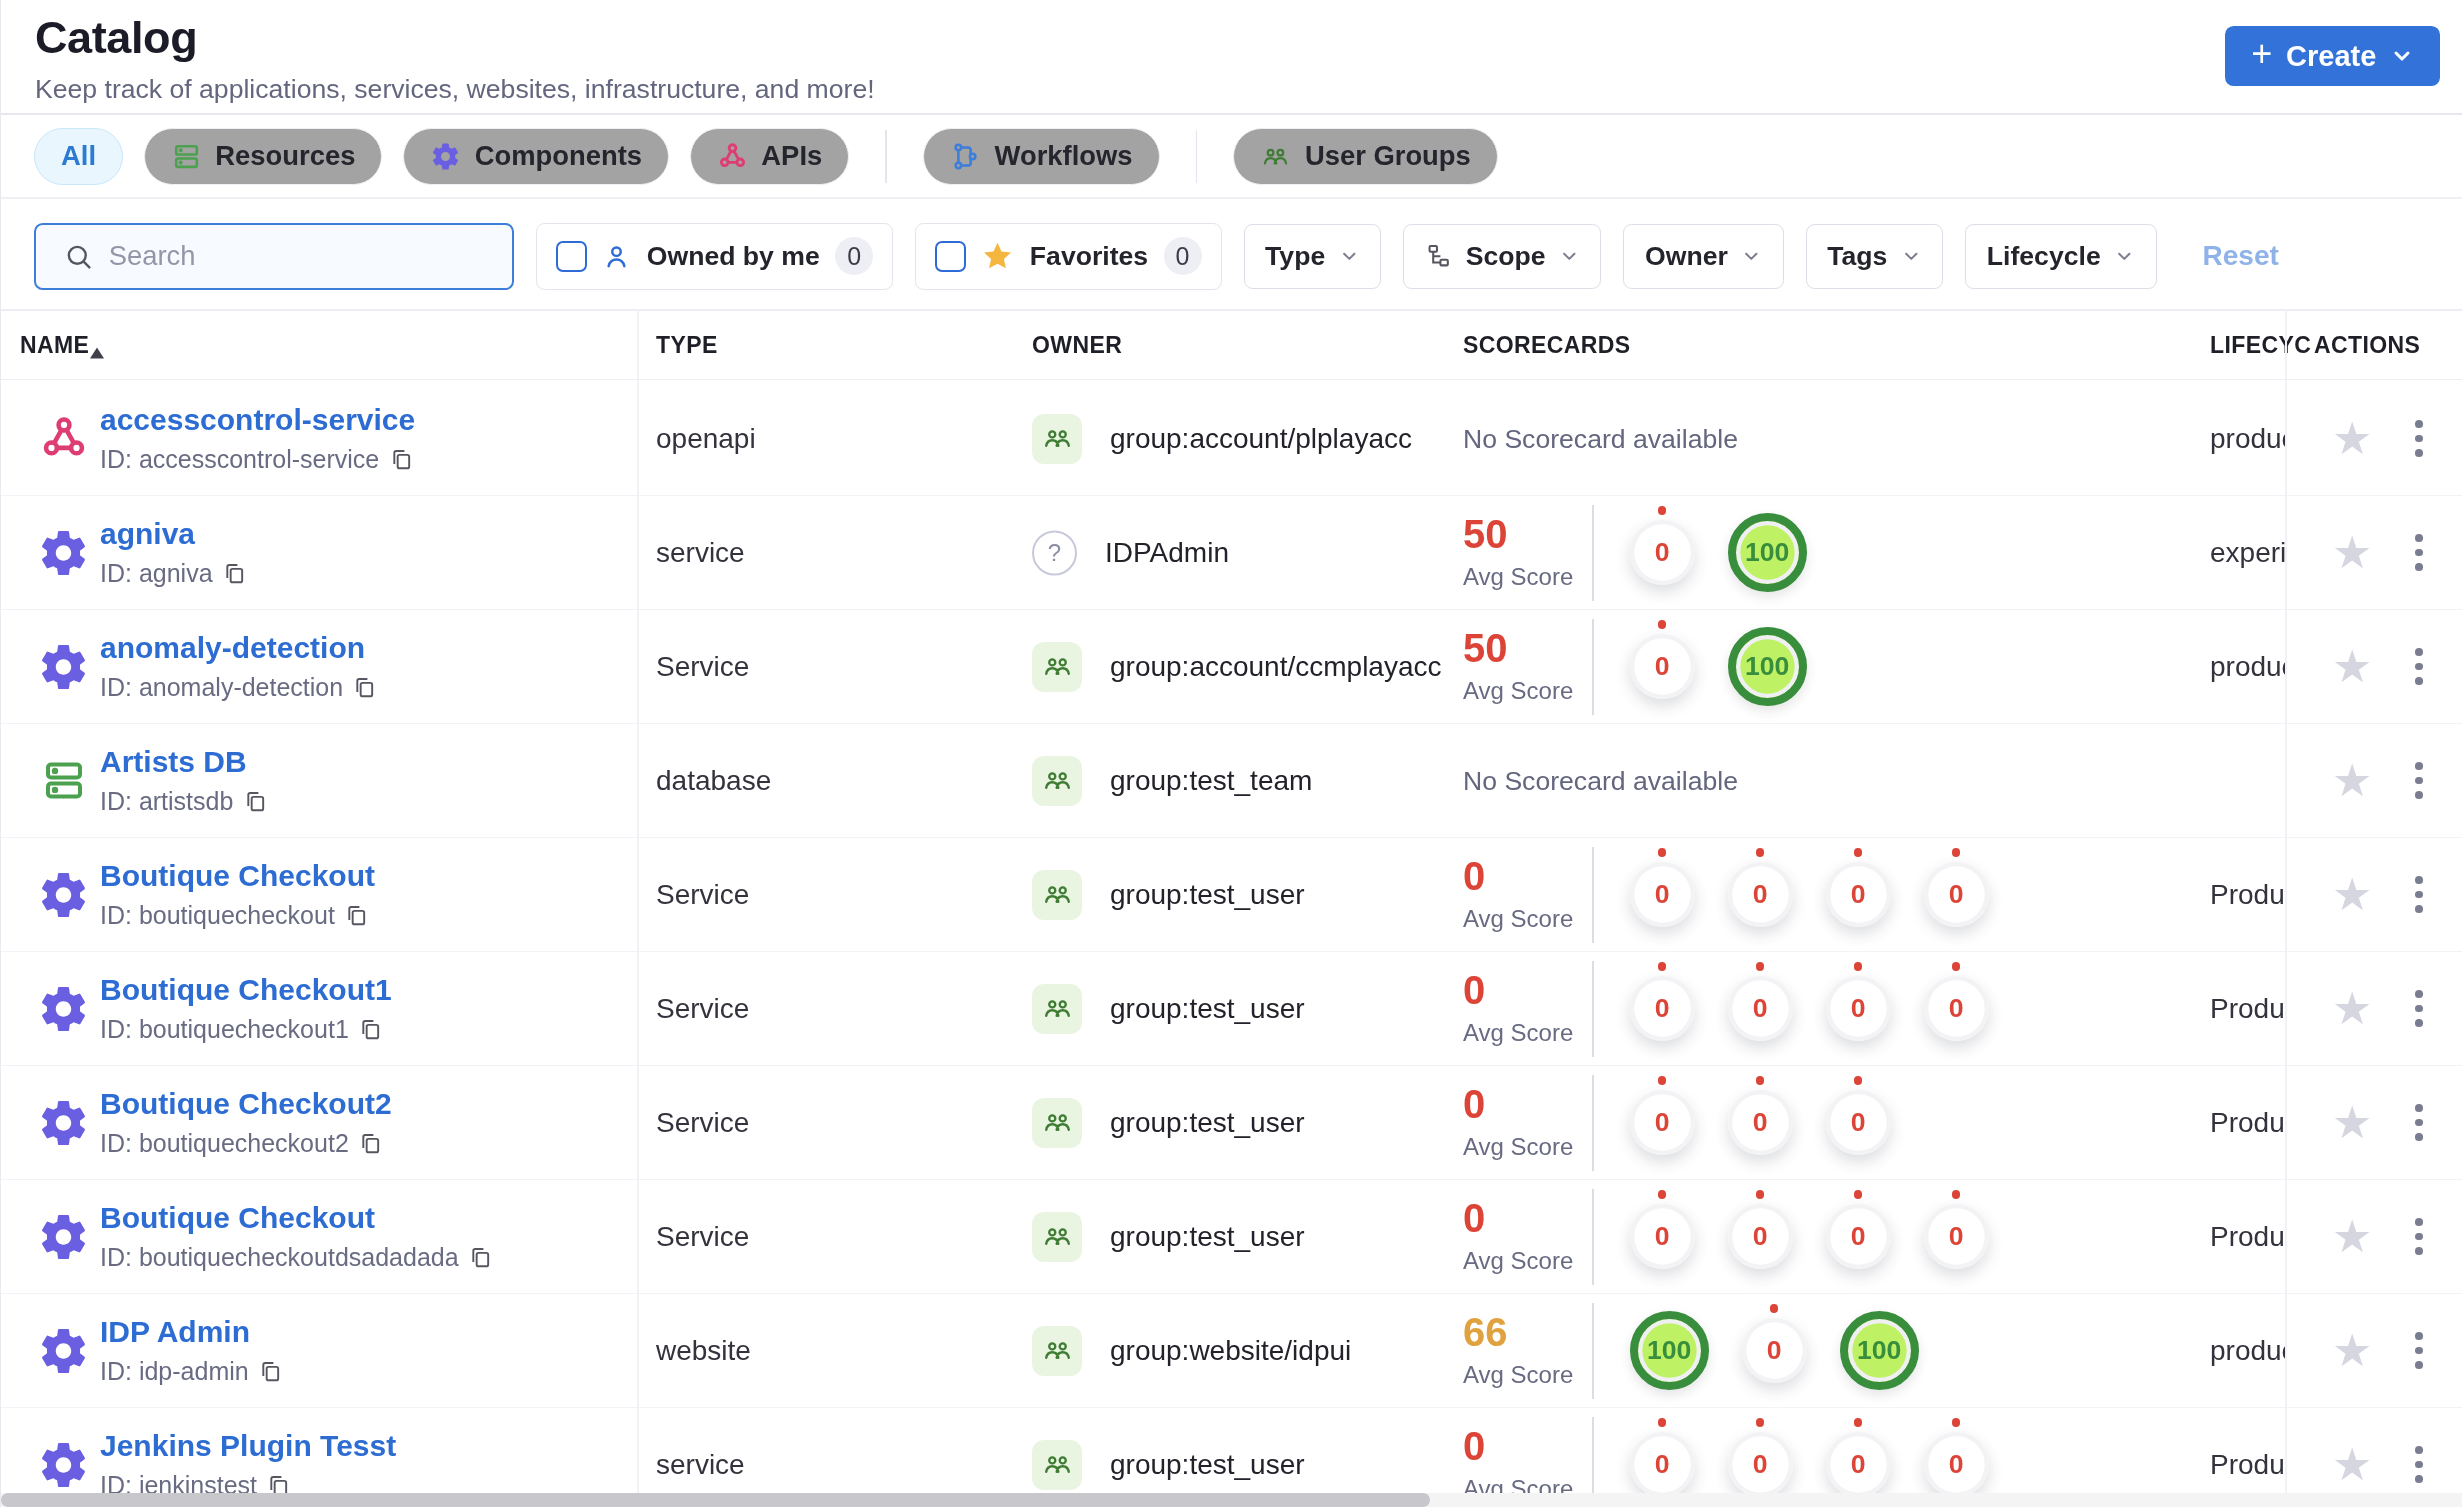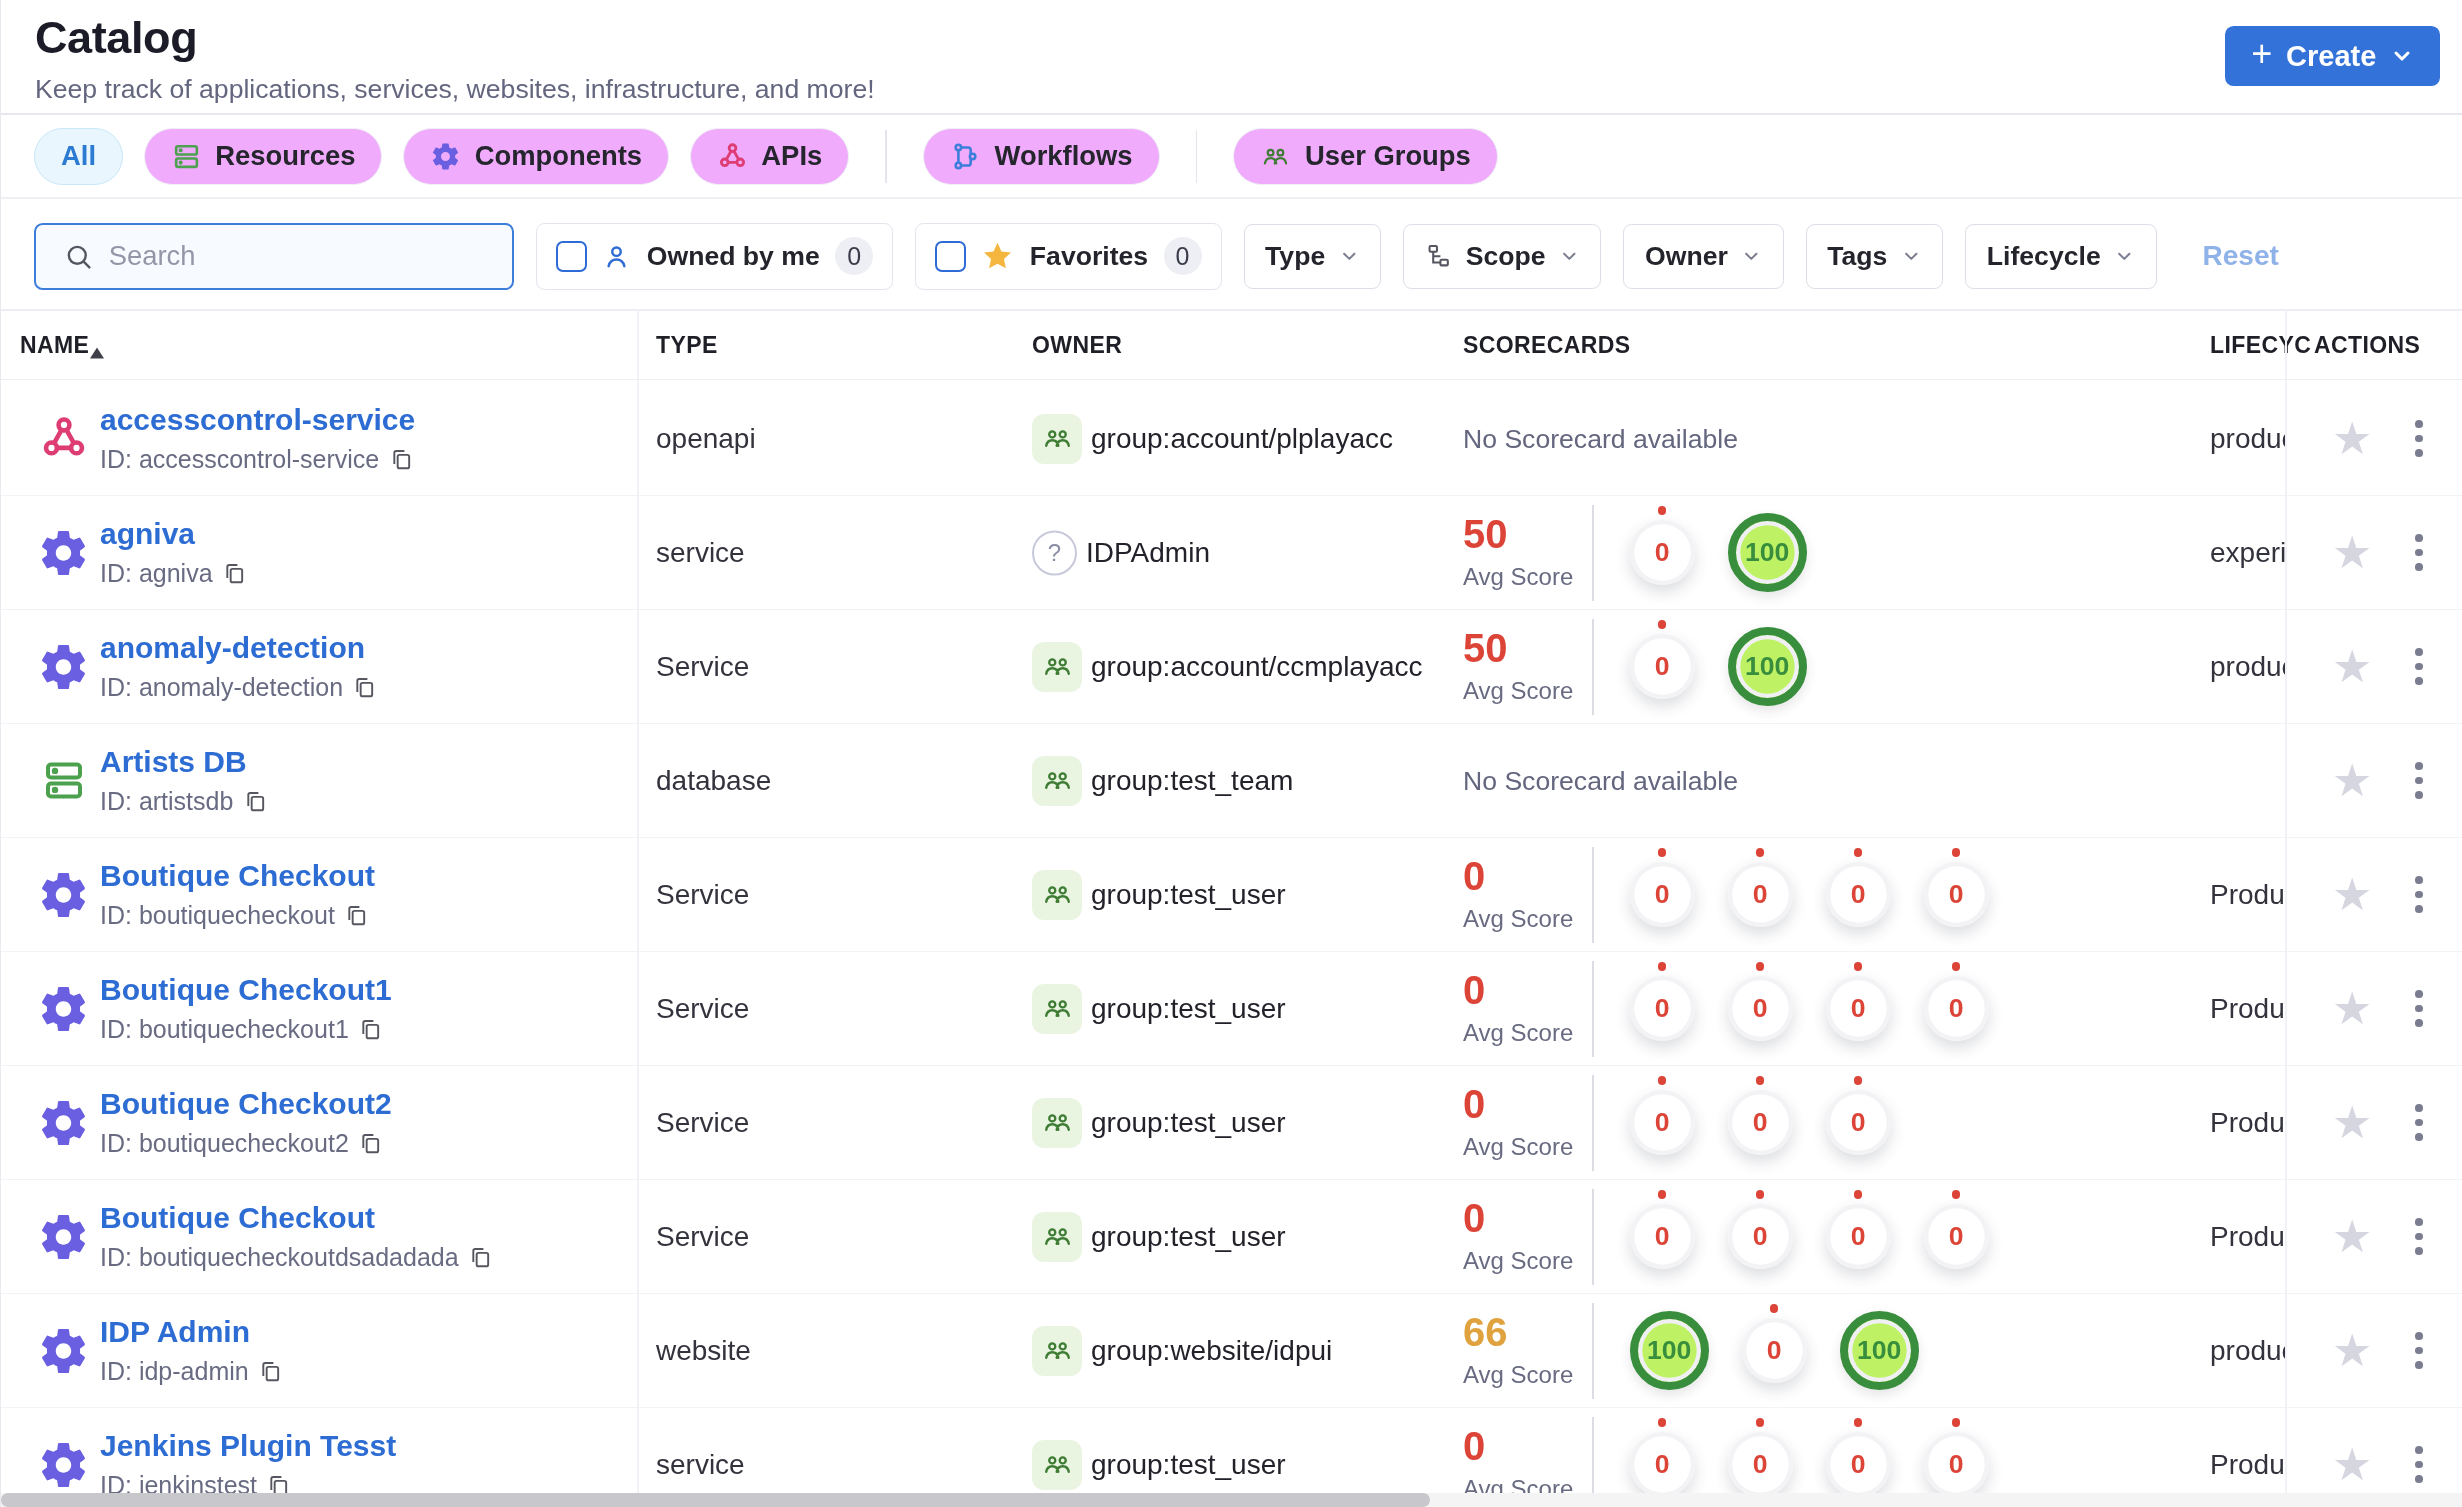--- a/index.html
+++ b/index.html
@@ -17,21 +17,21 @@
   .create-plus{font-size:36px;font-weight:400;line-height:1;margin-top:-3.4px;}
   .create-btn svg{width:24px;height:24px;}
 
   .hr{position:absolute;left:0;right:0;height:1.7px;background:#E7E8EE;}
   .hr1{top:113px;}
   .hr2{top:197px;background:#EFF0F4;}
   .hr3{top:309px;background:#EDEEF3;}
 
   
   .tabs{position:absolute;top:115px;left:0;right:0;height:82px;display:flex;align-items:center;padding-left:33px;gap:20.6px;}
-  .tab-pill{height:57px;border:1.7px solid #EFF0F5;background:#f0abfc;border-radius:29px;display:inline-flex;
+  .tab-pill{height:57px;border:1.7px solid #EFF0F5;background:#a3a3a3;border-radius:29px;display:inline-flex;
       align-items:center;gap:13.7px;padding:0 26px;font-size:27.4px;font-weight:600;color:#25252E;
       font-family:"Liberation Sans",sans-serif;cursor:pointer;}
   .tab-pill.active{background:#EAF6FD;border-color:#C8E8FA;color:#2B7BD3;}
   .tab-icon{display:inline-flex;}
   .tab-icon svg{width:31px;height:31px;}
   .tabs-divider{width:1.7px;height:53px;background:#E4E5EC;margin:0 15.4px;}
   .ic-database{color:#4CA14F;} .ic-gear{color:#6A5FE0;} .ic-api{color:#DE3D74;}
   .ic-workflow{color:#3D7EDB;} .ic-users{color:#3E7B33;}
 
   
@@ -75,21 +75,21 @@
   .cell-icon{left:34px;width:57px;height:57px;display:flex;align-items:center;justify-content:center;}
   .entity-icon svg{display:block;}
   .entity-icon[data-icon="service"] svg{width:53px;height:53px;color:#6A5FE0;}
   .entity-icon[data-icon="api"] svg{width:50px;height:50px;color:#DE3D74;}
   .entity-icon[data-icon="database"] svg{width:48px;height:48px;color:#4CA14F;}
   .cell-name{left:99px;}
   .name-link{font-size:30px;font-weight:700;color:#2C6CD3;cursor:pointer;text-decoration:none;display:inline-block;}
   .id-line{margin-top:8.6px;display:flex;align-items:center;gap:10.3px;font-size:25px;color:#686B82;}
   .copy-ic{width:23px;height:23px;color:#55565F;cursor:pointer;}
   .cell-type{left:655px;font-size:28px;color:#33333D;}
-  .cell-owner{left:1031px;display:flex;align-items:center;gap:9px;}
+  .cell-owner{left:1031px;display:flex;align-items:center;gap:28px;}
   .owner-badge{width:50px;height:50px;border-radius:12px;background:#E9F5E1;display:flex;align-items:center;
       justify-content:center;color:#3E7B33;flex:none;}
   .owner-badge svg{width:33px;height:33px;}
   .owner-q{width:45px;height:45px;border-radius:50%;border:2.6px solid #C7C9DA;display:flex;align-items:center;
       justify-content:center;font-size:24px;color:#8B8DA4;flex:none;}
   .owner-q::after{content:"?";}
   .owner-label{font-size:28px;color:#22222A;}
   .cell-score{left:1462px;display:flex;align-items:center;}
   .no-score{left:1462px;font-size:26.6px;color:#63667E;}
   .avg{width:129px;}

